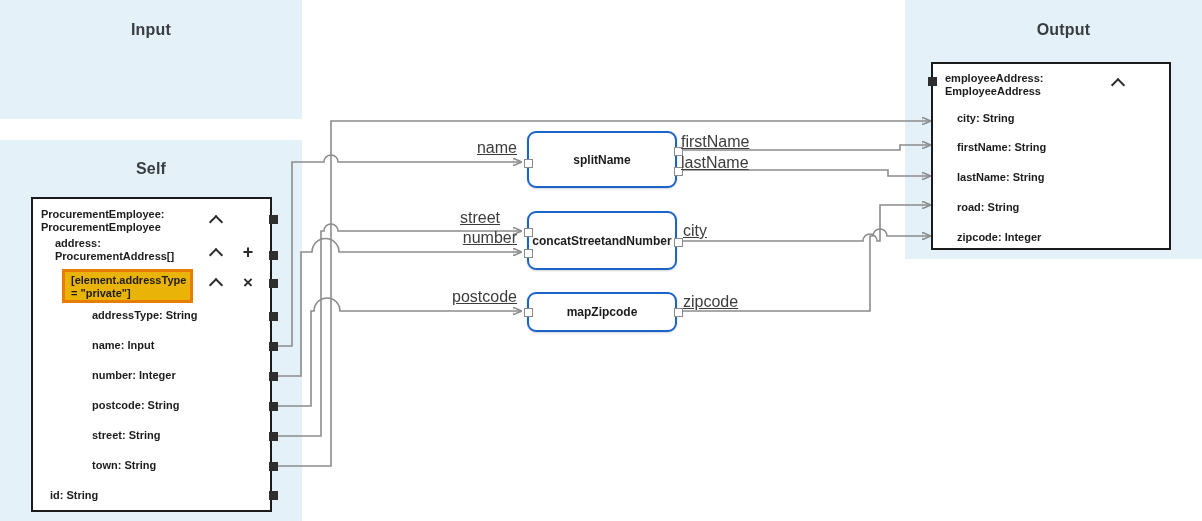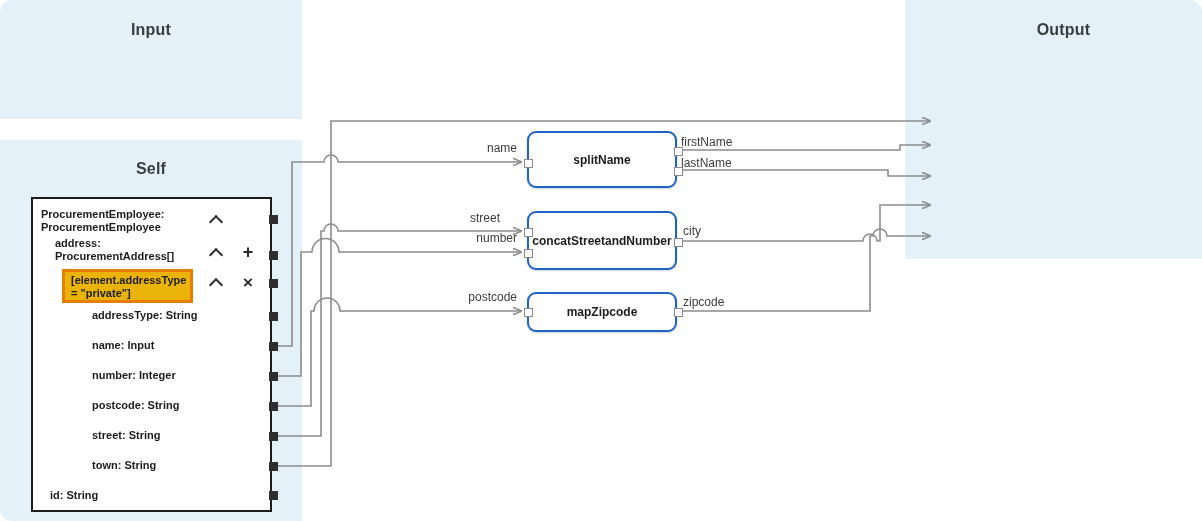--- a/index.html
+++ b/index.html
@@ -1,18 +1,18 @@
 <!DOCTYPE html>
 <html><head>
 <meta charset="utf-8">
 <style>
   html,body{margin:0;padding:0;background:#ffffff;}
   .canvas{
     position:relative;width:1202px;height:521px;overflow:hidden;
-    font-family:"Liberation Sans",sans-serif;background:#ffffff;border-radius:12px;
+    font-family:"Liberation Sans",sans-serif;background:#ffffff;
   }
   .panel{position:absolute;background:#e5f1f9;}
   .panel-input{left:0;top:0;width:302px;height:119px;}
   .panel-self{left:0;top:140px;width:302px;height:381px;}
   .panel-output{left:905px;top:0;width:297px;height:259px;}
   .panel-title{
     position:absolute;left:0;right:0;text-align:center;
     font-size:16px;font-weight:bold;color:#383d42;letter-spacing:.2px;
   }
   .wires{position:absolute;left:0;top:0;z-index:2;}
@@ -49,21 +49,21 @@
     position:absolute;width:18px;text-align:center;font-weight:bold;
     color:#2b2b2b;z-index:4;cursor:pointer;
   }
   .icon-plus{font-size:18px;line-height:16px;}
   .icon-x{font-size:17px;line-height:16px;}
   .filter-highlight{
     position:absolute;left:29px;top:70px;width:131px;height:34px;
     border:3px solid #e87d05;background:#eab308;box-sizing:border-box;z-index:3;
   }
   .port-label{
-    position:absolute;font-size:12px;color:#3c3c3c;z-index:3;line-height:12px;
+    position:absolute;font-size:16px;color:#3c3c3c;z-index:3;line-height:12px;text-decoration:underline;
   }
   .pl-right{text-align:right;width:80px;}
 </style>
 </head>
 <body>
 
 <div class="canvas">
 
   <div class="panel panel-input">
     <div class="panel-title" style="top:21px;">Input</div>
@@ -151,14 +151,26 @@
 
   <div class="port-label pl-right" style="left:437px;top:142px;">name</div>
   <div class="port-label" style="left:681px;top:136px;">firstName</div>
   <div class="port-label" style="left:681px;top:157px;">lastName</div>
   <div class="port-label pl-right" style="left:420px;top:212px;">street</div>
   <div class="port-label pl-right" style="left:437px;top:232px;">number</div>
   <div class="port-label" style="left:683px;top:225px;">city</div>
   <div class="port-label pl-right" style="left:437px;top:291px;">postcode</div>
   <div class="port-label" style="left:683px;top:296px;">zipcode</div>
 
+  <div class="node-box output-box">
+    <div class="node-label" style="left:12px;top:8px;">employeeAddress:
+EmployeeAddress</div>
+    <div class="chev" style="left:180px;top:16px;"></div>
+    <div class="port-dark" style="left:-5px;top:13px;"></div>
+
+    <div class="node-label" style="left:24px;top:48px;">city: String</div>
+    <div class="node-label" style="left:24px;top:77px;">firstName: String</div>
+    <div class="node-label" style="left:24px;top:107px;">lastName: String</div>
+    <div class="node-label" style="left:24px;top:137px;">road: String</div>
+    <div class="node-label" style="left:24px;top:167px;">zipcode: Integer</div>
+  </div>
 
 </div>
 
 </body></html>

